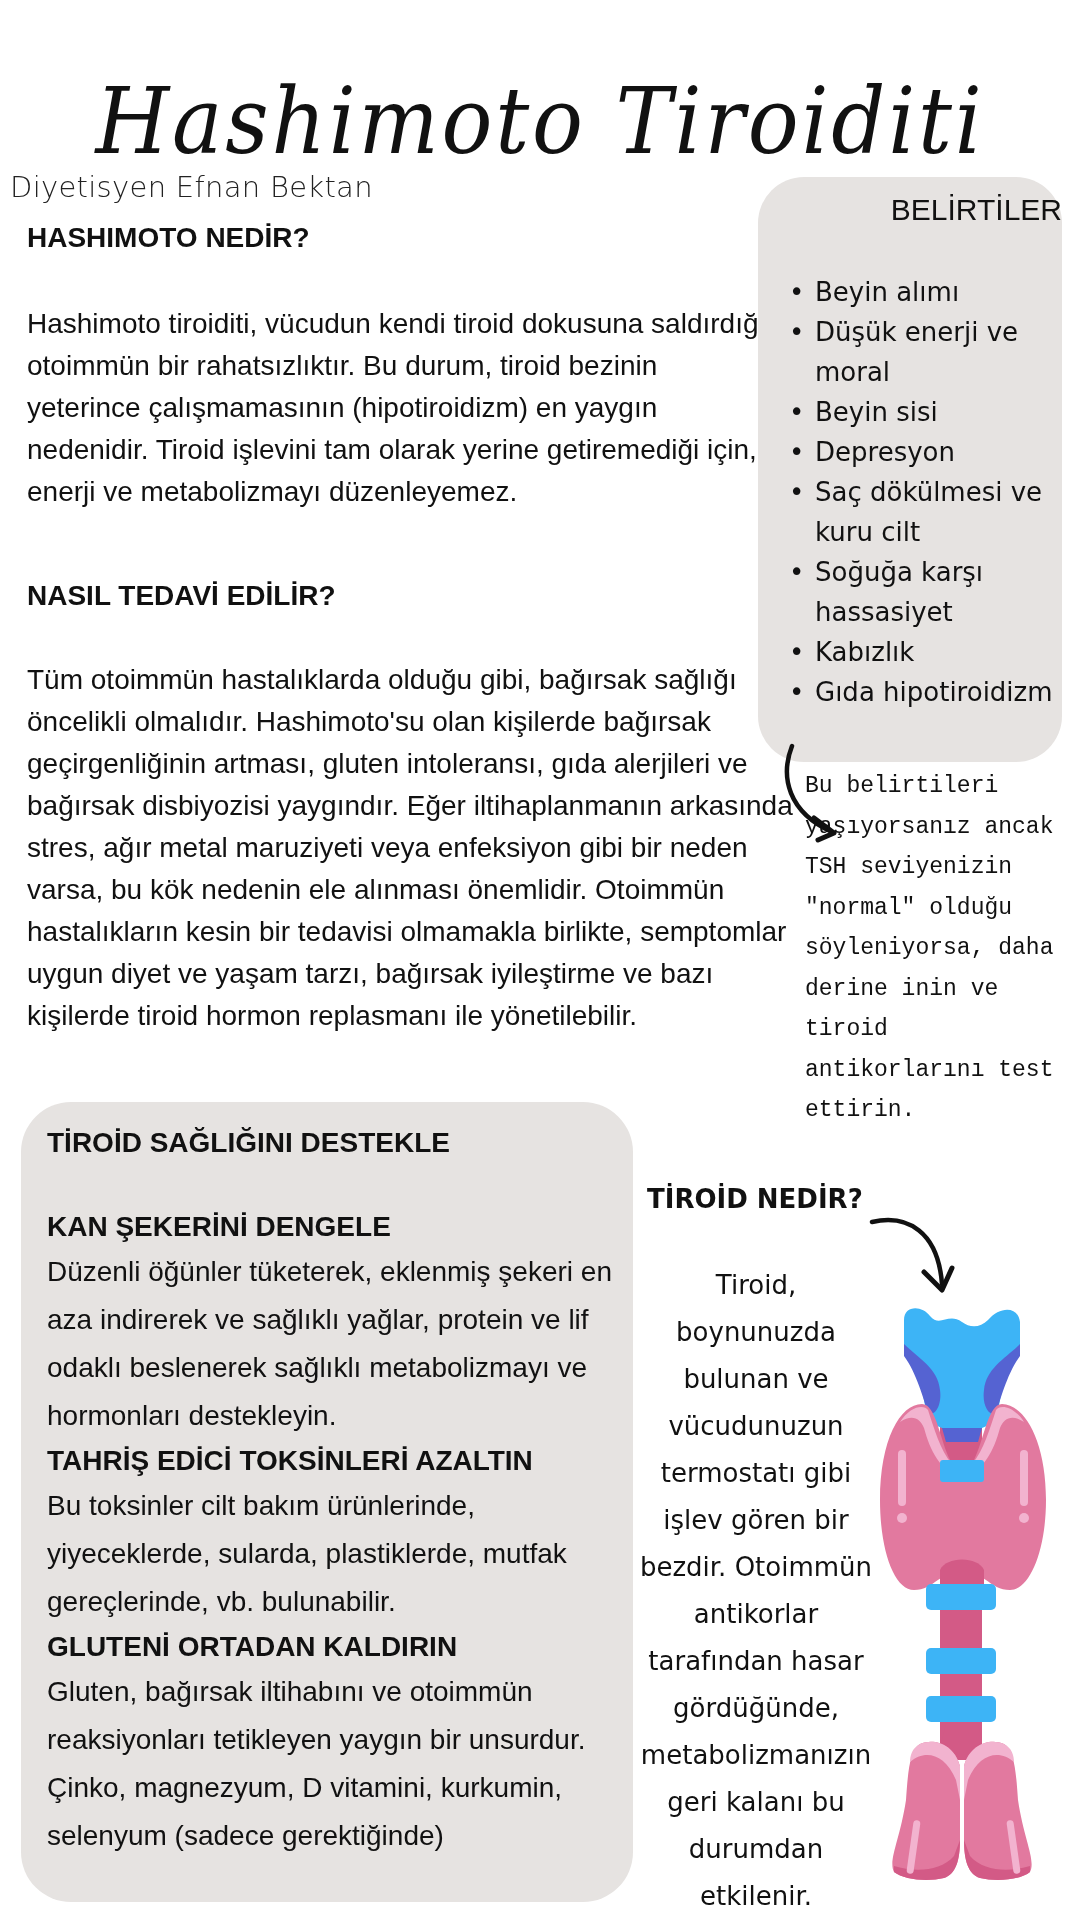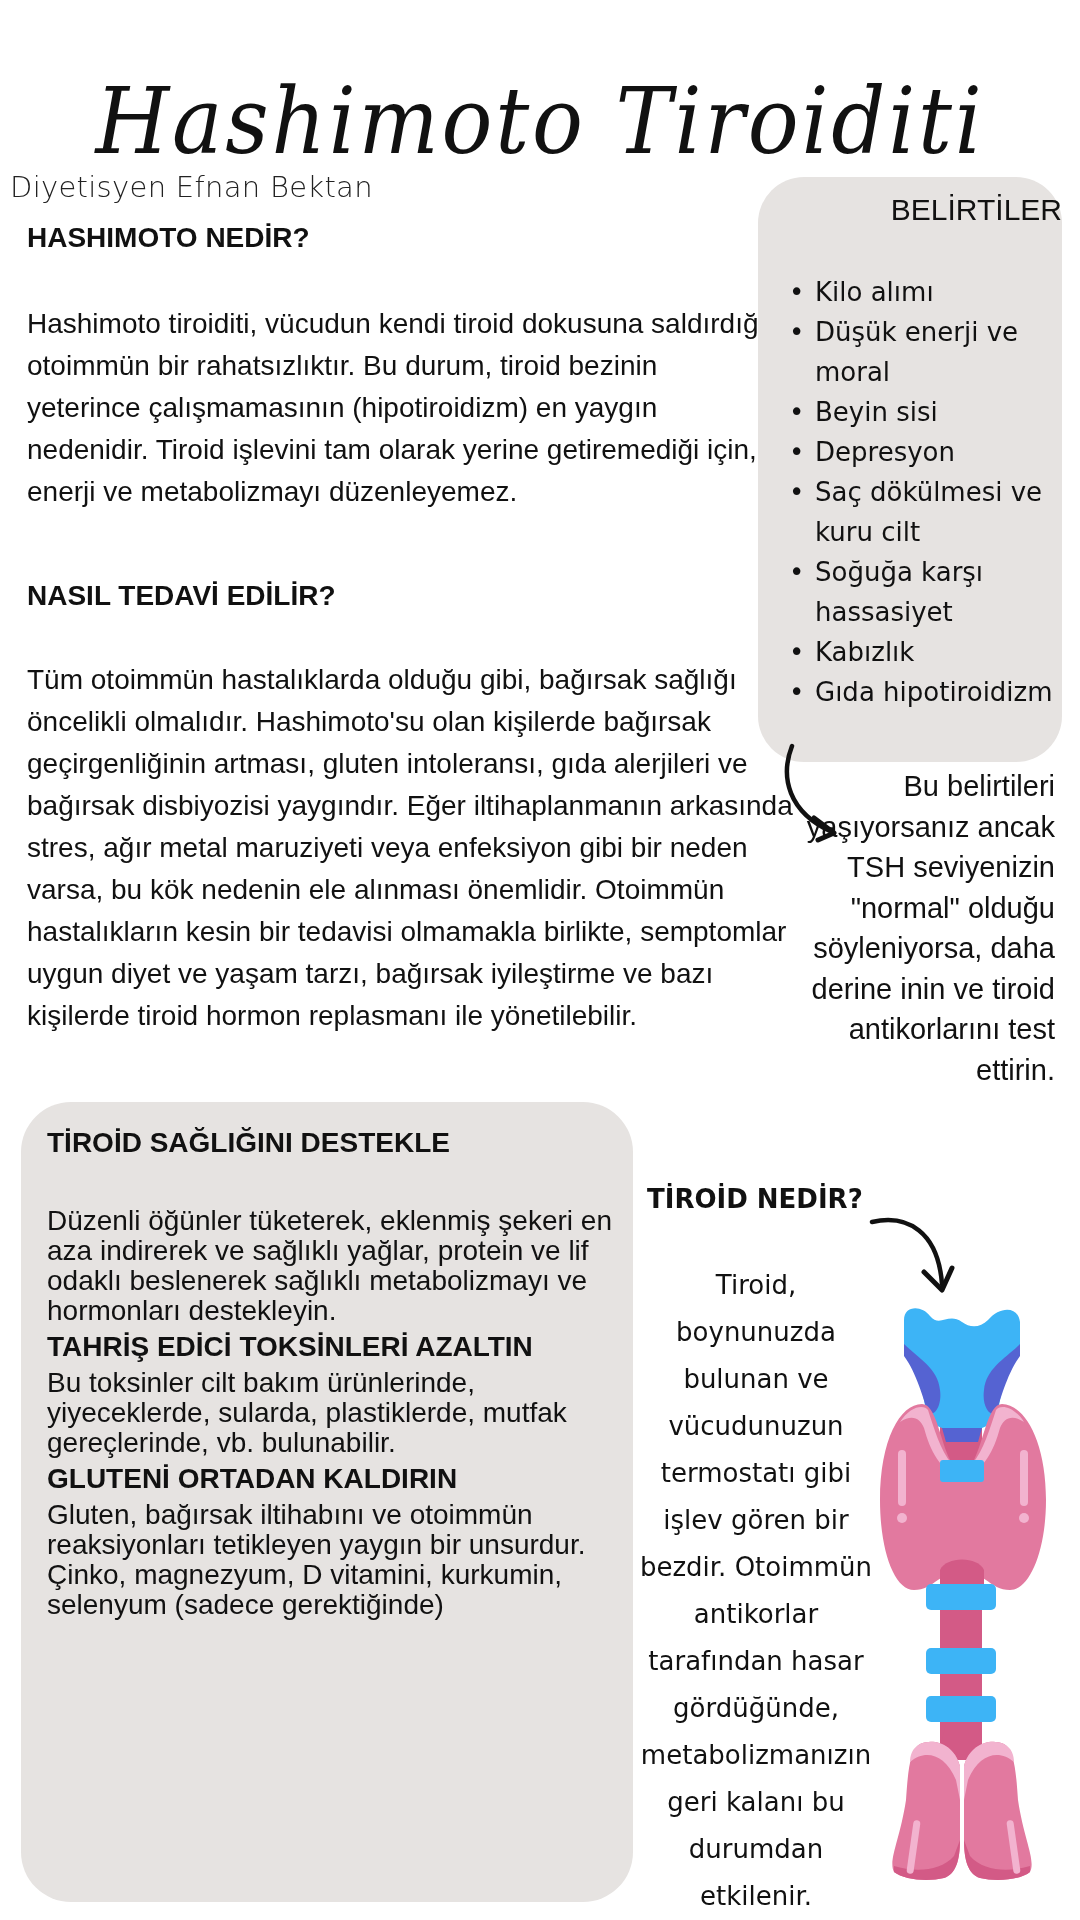--- a/index.html
+++ b/index.html
@@ -35,31 +35,31 @@
     font-family: "Liberation Sans", sans-serif; font-weight: normal; font-size: 30px; color: #111;
   }
   .sym-list {
     left: 785px; top: 272px; width: 270px; margin: 0; padding: 0; list-style: none;
     font-family: "DejaVu Sans", sans-serif; font-size: 26px; line-height: 40px; color: #111;
   }
   .sym-list li { position: relative; padding-left: 30px; }
   .sym-list li .bullet { position: absolute; left: 4px; top: 0; }
 
   .note {
-    left: 805px; top: 766px; width: 250px; text-align: right;
-    font-family: Liberation Sans, sans-serif; font-weight: 300; font-size: 29px; line-height: 40.5px; color: #111;
+    left: 805px; top: 766px; width: 250px; text-align: left;
+    font-family: Liberation Mono, monospace; font-weight: 300; font-size: 23px; line-height: 40.5px; color: #111;
   }
 
   .support-box {
     left: 21px; top: 1102px; width: 612px; height: 800px;
     background: #e6e3e1; border-radius: 50px;
   }
   .support-inner { left: 47px; top: 1122px; width: 580px; }
   .support-inner .h-sec { line-height: 42px; }
-  .support-inner .body-text { line-height: 30px; }
+  .support-inner .body-text { line-height: 48px; }
   .gap { height: 42px; }
 
   .tiroid-heading {
     left: 647px; top: 1184px; font-family: "DejaVu Sans", sans-serif; font-weight: bold; font-size: 26px; color: #111;
   }
   .tiroid-body {
     left: 636px; top: 1262px; width: 240px; text-align: center;
     font-family: "DejaVu Sans", sans-serif; font-size: 26px; line-height: 47px; color: #111;
   }
   svg.arrow { position: absolute; overflow: visible; }
@@ -72,41 +72,42 @@
 
 <div class="abs h-sec" id="sec1-heading">HASHIMOTO NEDİR?</div>
 <div class="abs body-text" id="sec1-body">Hashimoto tiroiditi, vücudun kendi tiroid dokusuna saldırdığı otoimmün bir rahatsızlıktır. Bu durum, tiroid bezinin yeterince çalışmamasının (hipotiroidizm) en yaygın nedenidir. Tiroid işlevini tam olarak yerine getiremediği için, enerji ve metabolizmayı düzenleyemez.</div>
 
 <div class="abs h-sec" id="sec2-heading">NASIL TEDAVİ EDİLİR?</div>
 <div class="abs body-text" id="sec2-body">Tüm otoimmün hastalıklarda olduğu gibi, bağırsak sağlığı öncelikli olmalıdır. Hashimoto'su olan kişilerde bağırsak geçirgenliğinin artması, gluten intoleransı, gıda alerjileri ve bağırsak disbiyozisi yaygındır. Eğer iltihaplanmanın arkasında stres, ağır metal maruziyeti veya enfeksiyon gibi bir neden varsa, bu kök nedenin ele alınması önemlidir. Otoimmün hastalıkların kesin bir tedavisi olmamakla birlikte, semptomlar uygun diyet ve yaşam tarzı, bağırsak iyileştirme ve bazı kişilerde tiroid hormon replasmanı ile yönetilebilir.</div>
 
 <div class="abs sym-box"></div>
 <div class="abs sym-title">BELİRTİLER</div>
 <ul class="abs sym-list">
-  <li><span class="bullet">•</span><span>Kilo alımı</span></li>
+  <li><span class="bullet">•</span><span>Beyin alımı</span></li>
   <li><span class="bullet">•</span><span>Düşük enerji ve moral</span></li>
   <li><span class="bullet">•</span><span>Beyin sisi</span></li>
   <li><span class="bullet">•</span><span>Depresyon</span></li>
   <li><span class="bullet">•</span><span>Saç dökülmesi ve kuru cilt</span></li>
   <li><span class="bullet">•</span><span>Soğuğa karşı hassasiyet</span></li>
   <li><span class="bullet">•</span><span>Kabızlık</span></li>
   <li><span class="bullet">•</span><span>Gıda hipotiroidizm</span></li>
 </ul>
 
 <svg class="arrow" style="left:780px;top:742px;" width="70" height="100" viewBox="0 0 70 100">
   <path d="M12 4 C 0 35, 8 70, 52 90" fill="none" stroke="#111" stroke-width="4.5" stroke-linecap="round"></path>
   <path d="M34 76 L 54 91 L 38 98" fill="none" stroke="#111" stroke-width="5" stroke-linecap="round" stroke-linejoin="round"></path>
 </svg>
 
 <div class="abs note">Bu belirtileri yaşıyorsanız ancak TSH seviyenizin "normal" olduğu söyleniyorsa, daha derine inin ve tiroid antikorlarını test ettirin.</div>
 
 <div class="abs support-box"></div>
 <div class="abs support-inner">
   <div class="h-sec">TİROİD SAĞLIĞINI DESTEKLE</div>
   <div class="gap"></div>
+  <div class="h-sec">KAN ŞEKERİNİ DENGELE</div>
   <div class="body-text">Düzenli öğünler tüketerek, eklenmiş şekeri en aza indirerek ve sağlıklı yağlar, protein ve lif odaklı beslenerek sağlıklı metabolizmayı ve hormonları destekleyin.</div>
   <div class="h-sec">TAHRİŞ EDİCİ TOKSİNLERİ AZALTIN</div>
   <div class="body-text">Bu toksinler cilt bakım ürünlerinde, yiyeceklerde, sularda, plastiklerde, mutfak gereçlerinde,  vb. bulunabilir.</div>
   <div class="h-sec">GLUTENİ ORTADAN KALDIRIN</div>
   <div class="body-text">Gluten, bağırsak iltihabını ve otoimmün reaksiyonları tetikleyen yaygın bir unsurdur.</div>
   <div class="body-text">Çinko, magnezyum, D vitamini, kurkumin, selenyum (sadece gerektiğinde)</div>
 </div>
 
 <div class="abs tiroid-heading">TİROİD NEDİR?</div>
 <div class="abs tiroid-body">Tiroid, boynunuzda bulunan ve vücudunuzun termostatı gibi işlev gören bir bezdir. Otoimmün antikorlar tarafından hasar gördüğünde, metabolizmanızın geri kalanı bu durumdan etkilenir.</div>

